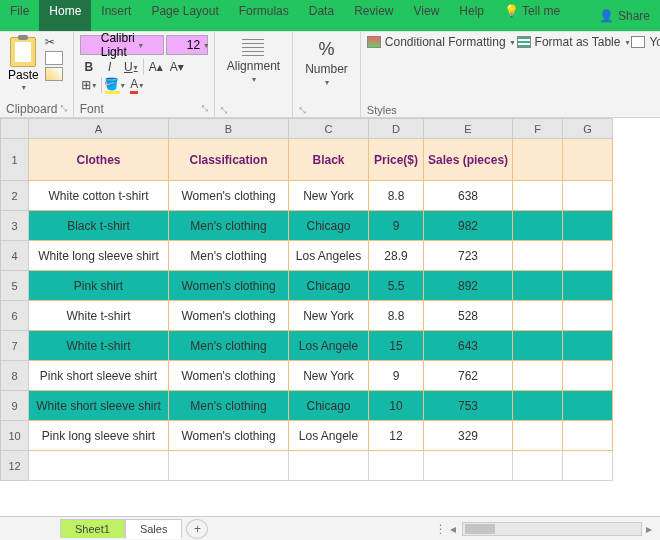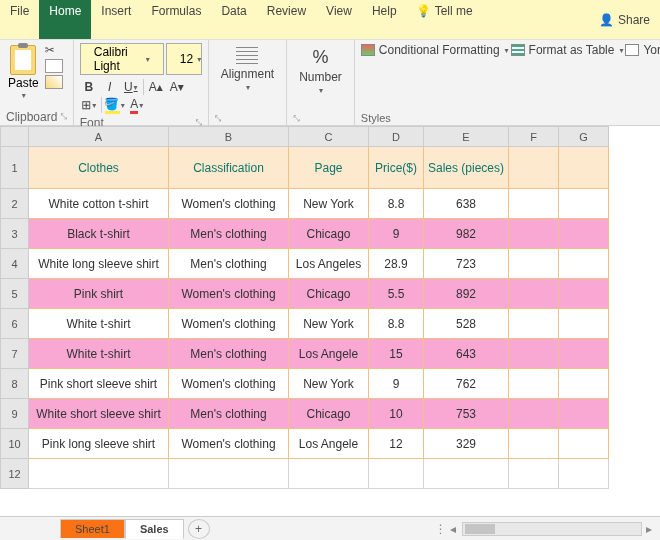--- a/index.html
+++ b/index.html
@@ -1,72 +1,73 @@
 <!DOCTYPE html>
 <html><head>
 <meta charset="utf-8">
 <style>
 *{box-sizing:border-box;margin:0;padding:0;font-family:"Segoe UI",Arial,sans-serif;font-size:12px}
 body{background:#fff;width:660px;height:540px;overflow:hidden;display:flex;flex-direction:column}
-.titlebar{background:#fef9c3;border-bottom:1px solid #e0e0e0;display:flex;align-items:stretch;height:40px}
+.titlebar{background:#22c55e;border-bottom:1px solid #e0e0e0;display:flex;align-items:stretch;height:32px}
 .tab{padding:4px 10px;color:#444;cursor:pointer}
 .tab.active{background:#217346;color:#fff}
 .tab.right{margin-left:auto;display:flex;align-items:center;gap:4px}
 .ribbon{background:#f3f3f3;border-bottom:1px solid #d4d4d4;display:flex;height:86px}
 .group{border-right:1px solid #d4d4d4;padding:3px 6px 1px;display:flex;flex-direction:column;justify-content:space-between}
 .group-label{text-align:center;color:#666;font-size:11px;padding-top:2px;display:flex;align-items:center;justify-content:space-between;gap:3px}
 .clip-body{display:flex;gap:4px}
 .paste-btn{display:flex;flex-direction:column;align-items:center;gap:1px;padding:2px}
 .paste-ico{width:26px;height:30px;background:linear-gradient(#fff,#fff) center/16px 20px no-repeat,#f9d97a;border:1px solid #c9a94a;border-radius:2px;position:relative}
 .paste-ico::before{content:"";position:absolute;top:-3px;left:7px;width:10px;height:5px;background:#888;border-radius:2px}
 .mini-col{display:flex;flex-direction:column;gap:2px}
 .mini-ico{width:18px;height:14px;border:1px solid #999;background:#fff;position:relative}
 .scissors{border:none;color:#444}
 .font-row{display:flex;gap:2px;align-items:center;margin-bottom:3px}
-.combo{background:#fef9c3;border:1px solid #aaa;height:32px;display:flex;align-items:center;padding:0 13px;font-size:11px}
+.combo{background:#f0abfc;border:1px solid #aaa;height:20px;display:flex;align-items:center;padding:0 20px;font-size:11px}
 .combo .arrow{margin-left:4px;color:#666;font-size:8px}
 .btnrow{display:flex;gap:3px;align-items:center}
 .fbtn{min-width:18px;height:18px;display:flex;align-items:center;justify-content:center;color:#444;font-size:12px}
 .bold{font-weight:bold}
 .ital{font-style:italic}
 .under{text-decoration:underline}
 .big-btn{display:flex;flex-direction:column;align-items:center;justify-content:center;padding:4px 6px;color:#444;gap:2px}
 .styles-body{display:flex;flex-direction:row;gap:2px}
 .style-row{display:flex;align-items:center;gap:4px;color:#444;font-size:11px;white-space:nowrap}
 .style-ico{width:14px;height:12px;border:1px solid #888;background:#fff}
 .sheet{flex:1;overflow:auto;position:relative;background:#fff}
 table{border-collapse:collapse;table-layout:fixed}
 th.colhdr,td.rowhdr{background:#e6e6e6;border:1px solid #ccc;color:#555;font-weight:normal;text-align:center;font-size:11px}
 th.colhdr{height:20px}
 td.rowhdr{width:28px}
 td.cell{border:1px solid #d4d4d4;height:30px;padding:2px 4px;background:#fff;text-align:center;font-size:12px;color:#333;overflow:hidden;white-space:nowrap}
-tr.hdr td.cell{background:#fde9cd;color:#0f766e;font-weight:normal;border:1px solid #f0c184}
+tr.hdr td.cell{background:#fde9cd;color:#701a75;font-weight:bold;border:1px solid #f0c184}
 tr.data td.cell{border:1px solid #f0c184}
-tr.data.alt td.cell{background:#f9a8d4}
+tr.data.alt td.cell{background:#14b8a6}
 .tabs{height:24px;border-top:1px solid #ccc;background:#f3f3f3;display:flex;align-items:center;padding-left:60px;gap:0}
-.sheet-tab{padding:3px 14px;border:1px solid #ccc;border-bottom:none;background:#f97316;color:#444;font-size:11px}
-.sheet-tab.active{background:#fff;font-weight:bold;border-bottom:1px solid #fff}
+.sheet-tab{padding:3px 14px;border:1px solid #ccc;border-bottom:none;background:#bef264;color:#444;font-size:11px}
+.sheet-tab.active{background:#fff;font-weight:normal;border-bottom:1px solid #fff}
 .add-tab{width:22px;height:20px;border:1px solid #ccc;display:flex;align-items:center;justify-content:center;margin-left:4px;border-radius:50%;color:#666}
 .hscroll{flex:1;display:flex;align-items:center;justify-content:flex-end;padding-right:8px}
 .scrolltrack{width:180px;height:14px;background:#e8e8e8;border:1px solid #ccc;position:relative}
 .scrollthumb{position:absolute;left:2px;top:1px;width:30px;height:10px;background:#c4c4c4}
 .expand-arrow{font-size:8px;color:#888}
 .cells-ico{width:20px;height:20px;border:1px solid #69a84f;background:repeating-linear-gradient(#fff,#fff 4px,#cde 4px,#cde 5px)}
 .edit-ico{width:16px;height:16px;position:relative}
 .edit-ico::before{content:"🔍";font-size:12px}
 .corner{background:#e6e6e6;border:1px solid #ccc}
 .dd{font-size:8px;color:#666;margin-left:1px}
 </style>
 </head>
 <body>
 
 <div class="titlebar">
   <div class="tab">File</div>
   <div class="tab active">Home</div>
   <div class="tab">Insert</div>
+  <div class="tab">Page Layout</div>
   <div class="tab">Formulas</div>
   <div class="tab">Data</div>
   <div class="tab">Review</div>
   <div class="tab">View</div>
   <div class="tab">Help</div>
   <div class="tab"><span>💡</span> <span>Tell me</span></div>
   <div class="tab right">
       <span>👤</span>
       <span>Share</span>
     </div>
@@ -203,21 +204,21 @@
           <th class="colhdr" style="width:80px">C</th>
           <th class="colhdr" style="width:55px">D</th>
           <th class="colhdr" style="width:60px">E</th>
           <th class="colhdr" style="width:50px">F</th>
           <th class="colhdr" style="width:50px">G</th>
         </tr>
         <tr class="hdr">
           <td class="rowhdr">1</td>
           <td class="cell" style="height:42px">Clothes</td>
           <td class="cell" style="height:42px">Classification</td>
-          <td class="cell" style="height:42px">Page</td>
+          <td class="cell" style="height:42px">Black</td>
           <td class="cell" style="height:42px">Price($)</td>
           <td class="cell" style="height:42px">Sales (pieces)</td>
           <td class="cell" style="height:42px"></td>
           <td class="cell" style="height:42px"></td>
         </tr>
         <tr class="data">
           <td class="rowhdr">2</td>
           <td class="cell">White cotton t-shirt</td>
           <td class="cell">Women's clothing</td>
           <td class="cell">New York</td>

